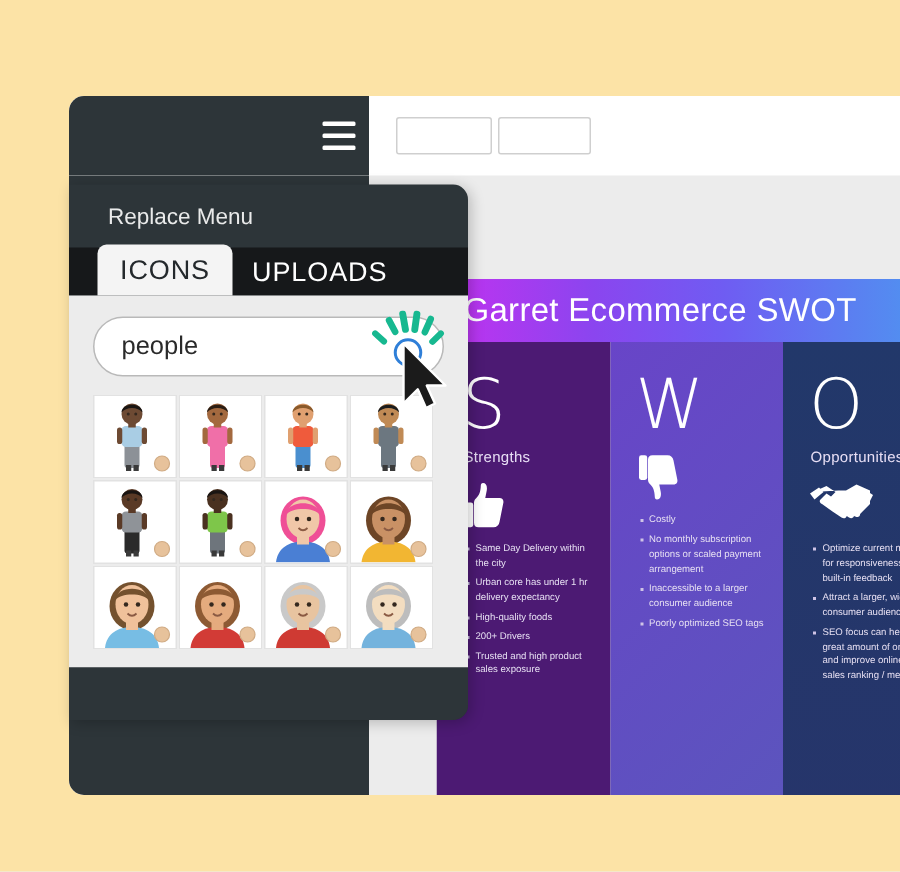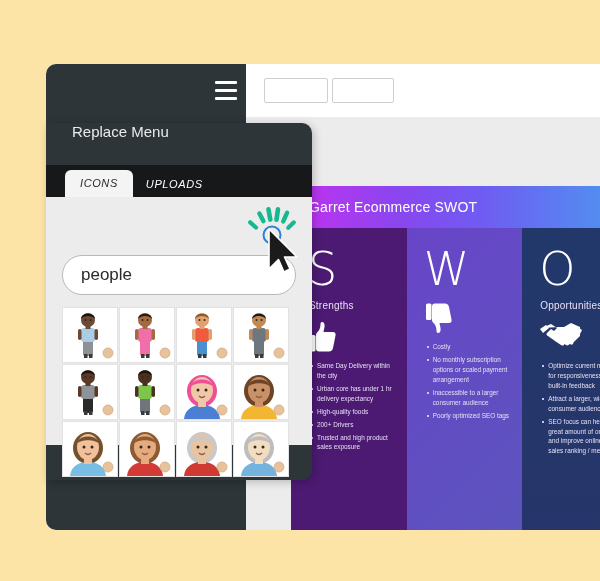--- a/index.html
+++ b/index.html
@@ -102,21 +102,21 @@
   }
   #swot-title-bar {
     height: 42px;
     background: linear-gradient(90deg, #c431f0 0%, #8b45ef 30%, #6f5cf2 55%, #4a9cf0 100%);
     display: flex;
     align-items: center;
     padding-left: 18px;
   }
   #swot-title {
     color: #ffffff;
-    font-size: 14px;
+    font-size: 22px;
     letter-spacing: 0.2px;
     white-space: nowrap;
   }
   #swot-cols {
     display: flex;
     height: 324px;
   }
   .swot-col {
     width: 115.7px;
     padding: 0 0 0 0;
@@ -175,54 +175,54 @@
     width: 266px;
     height: 357px;
     background: #2d3539;
     border-radius: 0 10px 10px 0;
     box-shadow: 2px 2px 9px rgba(0,0,0,0.22);
     overflow: hidden;
   }
   #panel-header {
     height: 42px;
     display: flex;
+    align-items: center;
     padding-left: 26px;
   }
   #panel-title {
     color: #e9eaea;
     font-size: 15px;
   }
   #panel-tabs {
     height: 32px;
     background: #16181a;
     display: flex;
     align-items: flex-end;
     padding-left: 19px;
   }
   .panel-tab {
-    font-size: 11px;
+    font-size: 18px;
     color: #ffffff;
     letter-spacing: 0.6px;
     padding: 7px 13px 7px 13px;
     cursor: pointer;
     border-radius: 6px 6px 0 0;
     line-height: 1;
-    font-style: italic;
   }
   .panel-tab.active {
     background: #f4f4f4;
     color: #24292c;
     padding: 8px 15px 8px 15px;
   }
   #panel-body {
     background: #ececec;
     height: 248px;
     padding: 14px 16px 0 16px;
   }
-  #search-wrap { position: relative; margin-top: 44px; }
+  #search-wrap { position: relative; }
   #search-input {
     width: 234px;
     height: 40px;
     border: 1px solid #b9b9b9;
     border-radius: 20px;
     background: #ffffff;
     font-size: 17px;
     font-family: "Liberation Sans", sans-serif;
     color: #2a2a2a;
     padding: 0 52px 0 18px;

